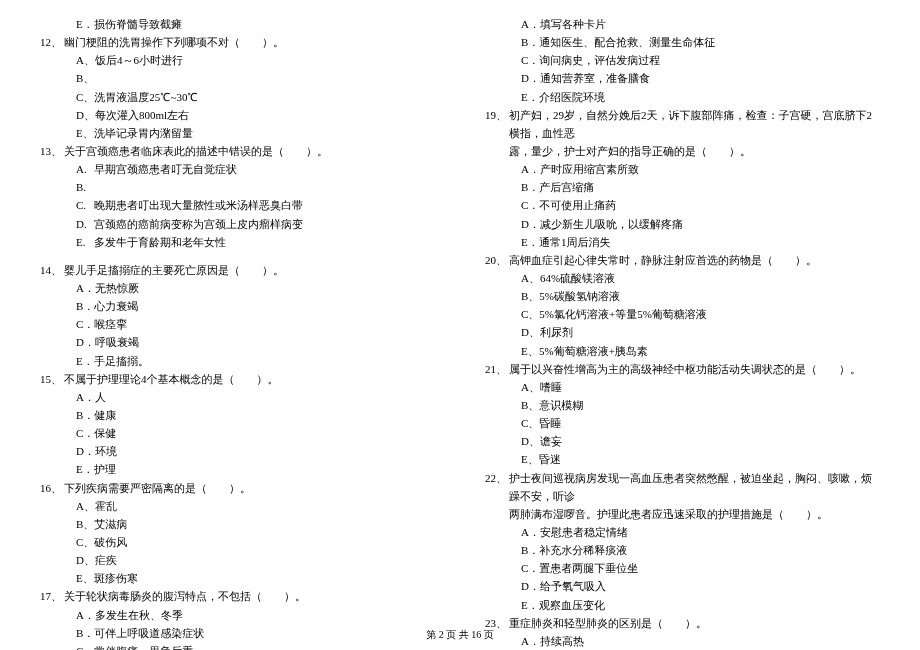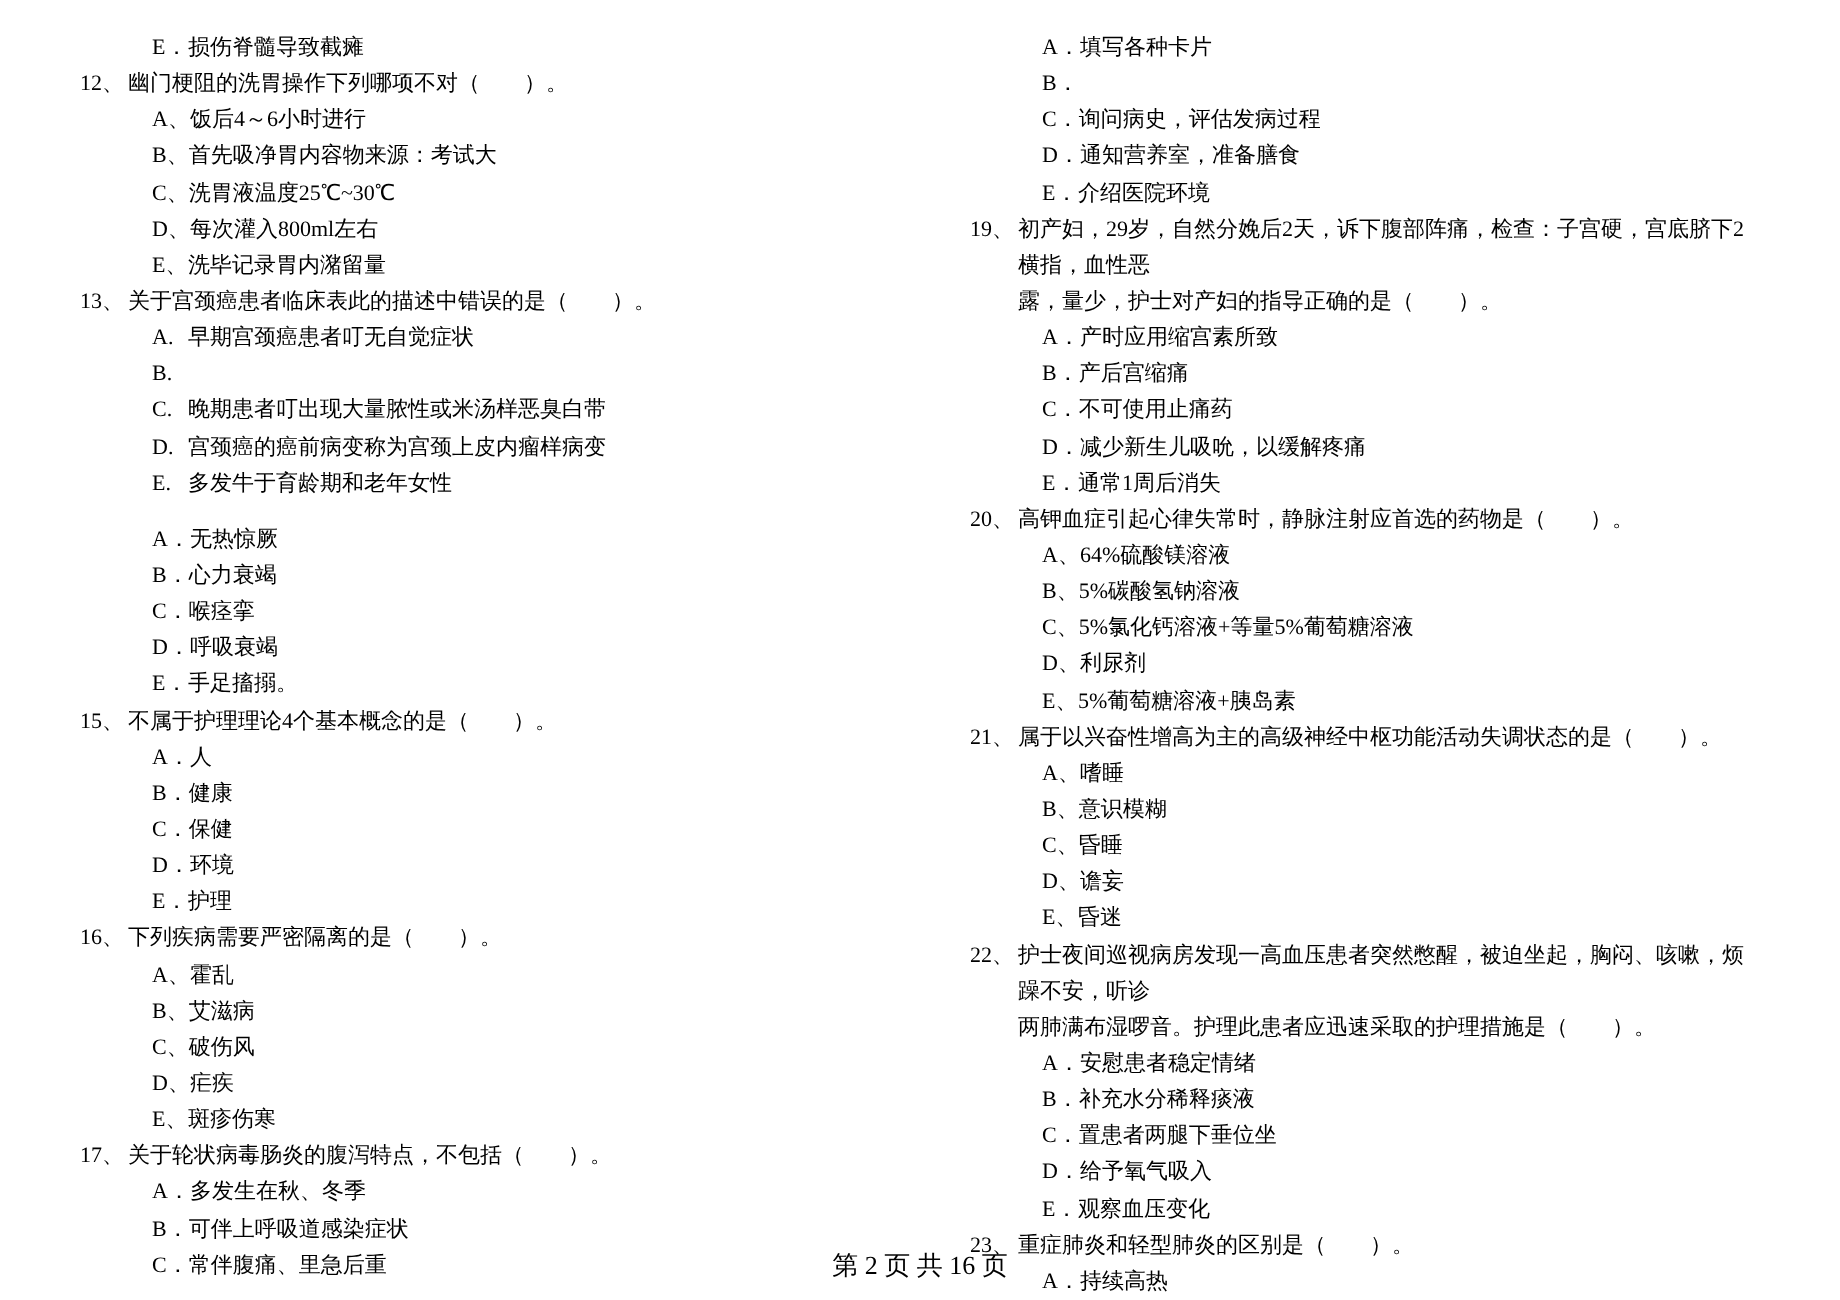--- a/index.html
+++ b/index.html
@@ -43,21 +43,21 @@
     }
     .continue {
       padding-left: 24px;
     }
     .footer {
       position: absolute;
       bottom: 8px;
       left: 0;
       right: 0;
       text-align: center;
-      font-size: 13px;
+      font-size: 10px;
     }
   </style>
 </head>
 <body>
 
 <div class="columns">
   <div class="col">
     <div class="opt">
         <span class="opt-letter">E．</span>
         <span>损伤脊髓导致截瘫</span>
@@ -66,21 +66,20 @@
     <div class="q-text">
         <span class="q-num">12、</span>
         <span class="q-body">幽门梗阻的洗胃操作下列哪项不对（　　）。</span>
       </div>
     <div class="opt">
         <span class="opt-letter">A、</span>
         <span>饭后4～6小时进行</span>
       </div>
     <div class="opt">
         <span class="opt-letter">B、</span>
-        <span>首先吸净胃内容物来源：考试大</span>
       </div>
     <div class="opt">
         <span class="opt-letter">C、</span>
         <span>洗胃液温度25℃~30℃</span>
       </div>
     <div class="opt">
         <span class="opt-letter">D、</span>
         <span>每次灌入800ml左右</span>
       </div>
     <div class="opt">
@@ -106,20 +105,24 @@
     <div class="opt">
         <span class="opt-letter">D.</span>
         <span>宫颈癌的癌前病变称为宫颈上皮内瘤样病变</span>
       </div>
     <div class="opt">
         <span class="opt-letter">E.</span>
         <span>多发牛于育龄期和老年女性</span>
       </div>
 
     <div style="height:10px"></div>
+    <div class="q-text">
+        <span class="q-num">14、</span>
+        <span class="q-body">婴儿手足搐搦症的主要死亡原因是（　　）。</span>
+      </div>
     <div class="opt">
         <span class="opt-letter">A．</span>
         <span>无热惊厥</span>
       </div>
     <div class="opt">
         <span class="opt-letter">B．</span>
         <span>心力衰竭</span>
       </div>
     <div class="opt">
         <span class="opt-letter">C．</span>
@@ -203,20 +206,21 @@
 
   </div>
 
   <div class="col">
     <div class="opt">
         <span class="opt-letter">A．</span>
         <span>填写各种卡片</span>
       </div>
     <div class="opt">
         <span class="opt-letter">B．</span>
+        <span>通知医生、配合抢救、测量生命体征</span>
       </div>
     <div class="opt">
         <span class="opt-letter">C．</span>
         <span>询问病史，评估发病过程</span>
       </div>
     <div class="opt">
         <span class="opt-letter">D．</span>
         <span>通知营养室，准备膳食</span>
       </div>
     <div class="opt">

